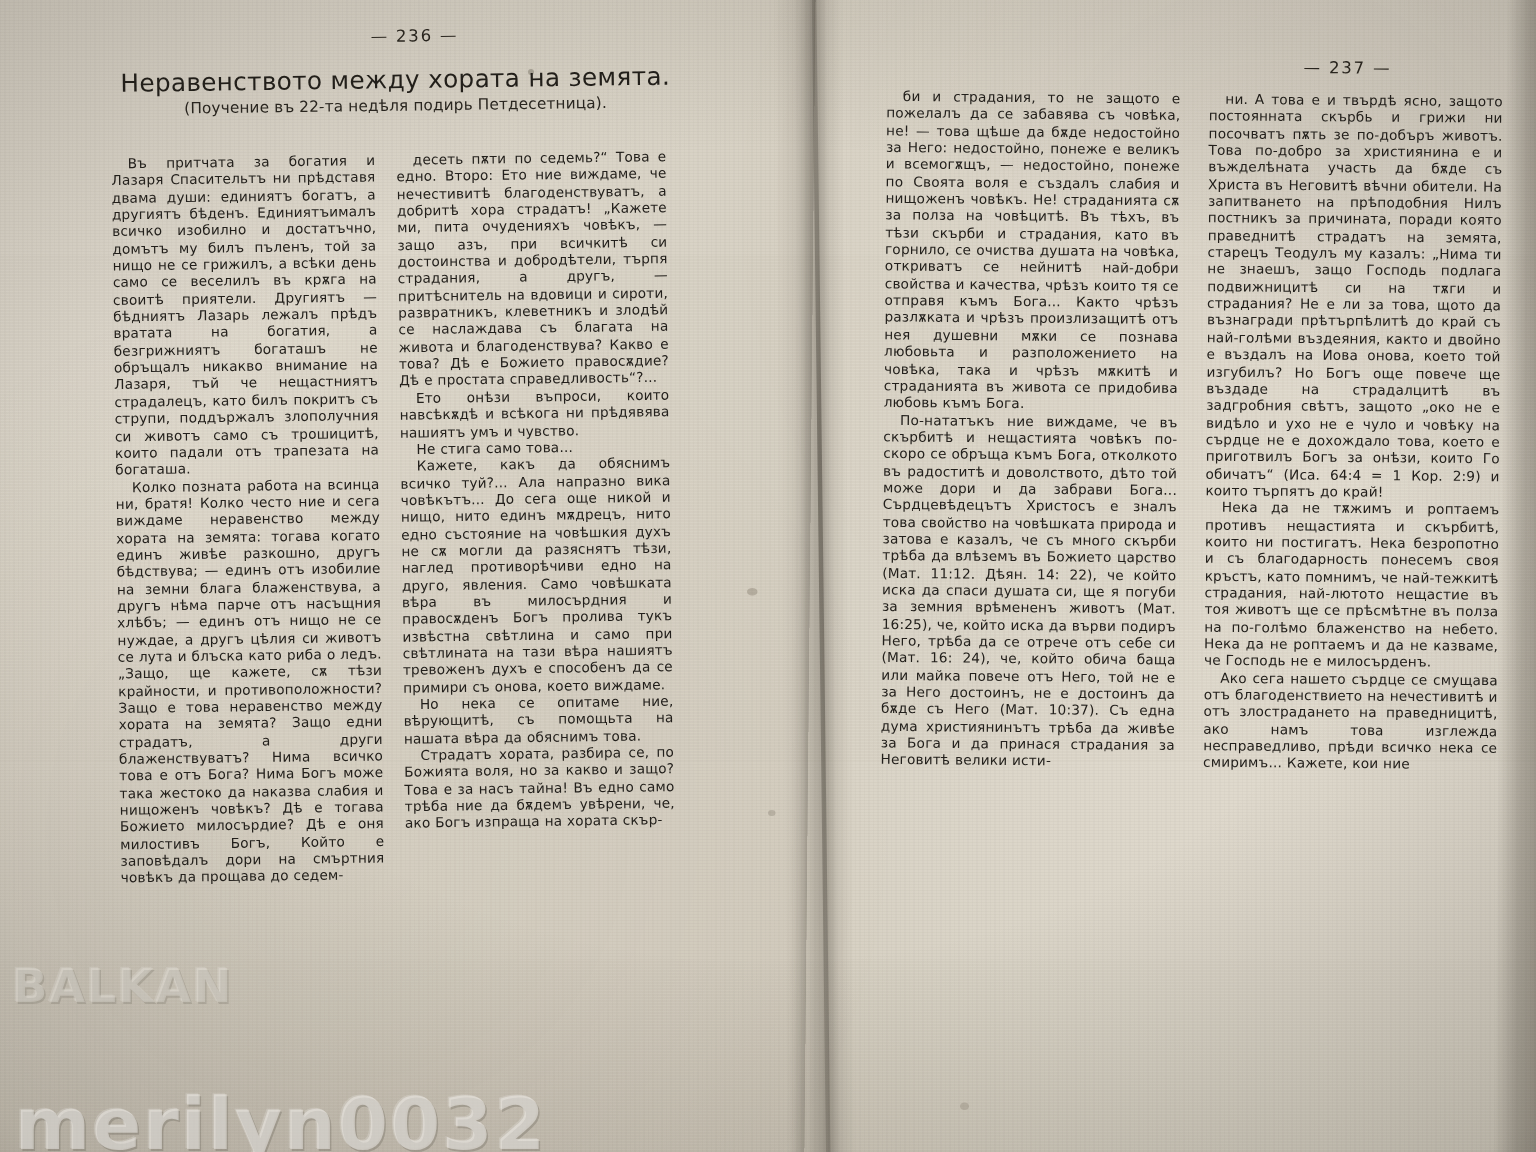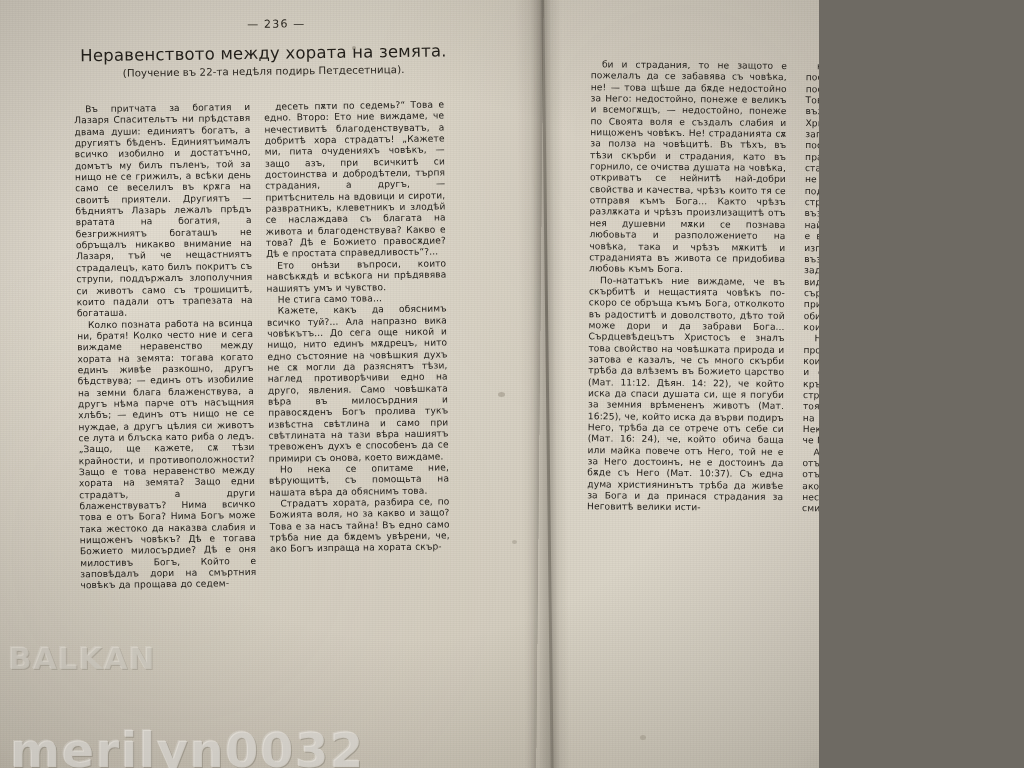--- a/index.html
+++ b/index.html
@@ -2,21 +2,21 @@
 <html><head>
 <meta charset="utf-8">
 <style>
   html, body {
     margin: 0;
     padding: 0;
     background: #6e6a63;
   }
   #scan {
     position: relative;
-    width: 819px;
+    width: 1024px;
     height: 768px;
     overflow: hidden;
     background: #8d8880;
     font-family: "DejaVu Sans", sans-serif;
   }
 
   
   .backdrop {
     position: absolute;
     inset: 0;

